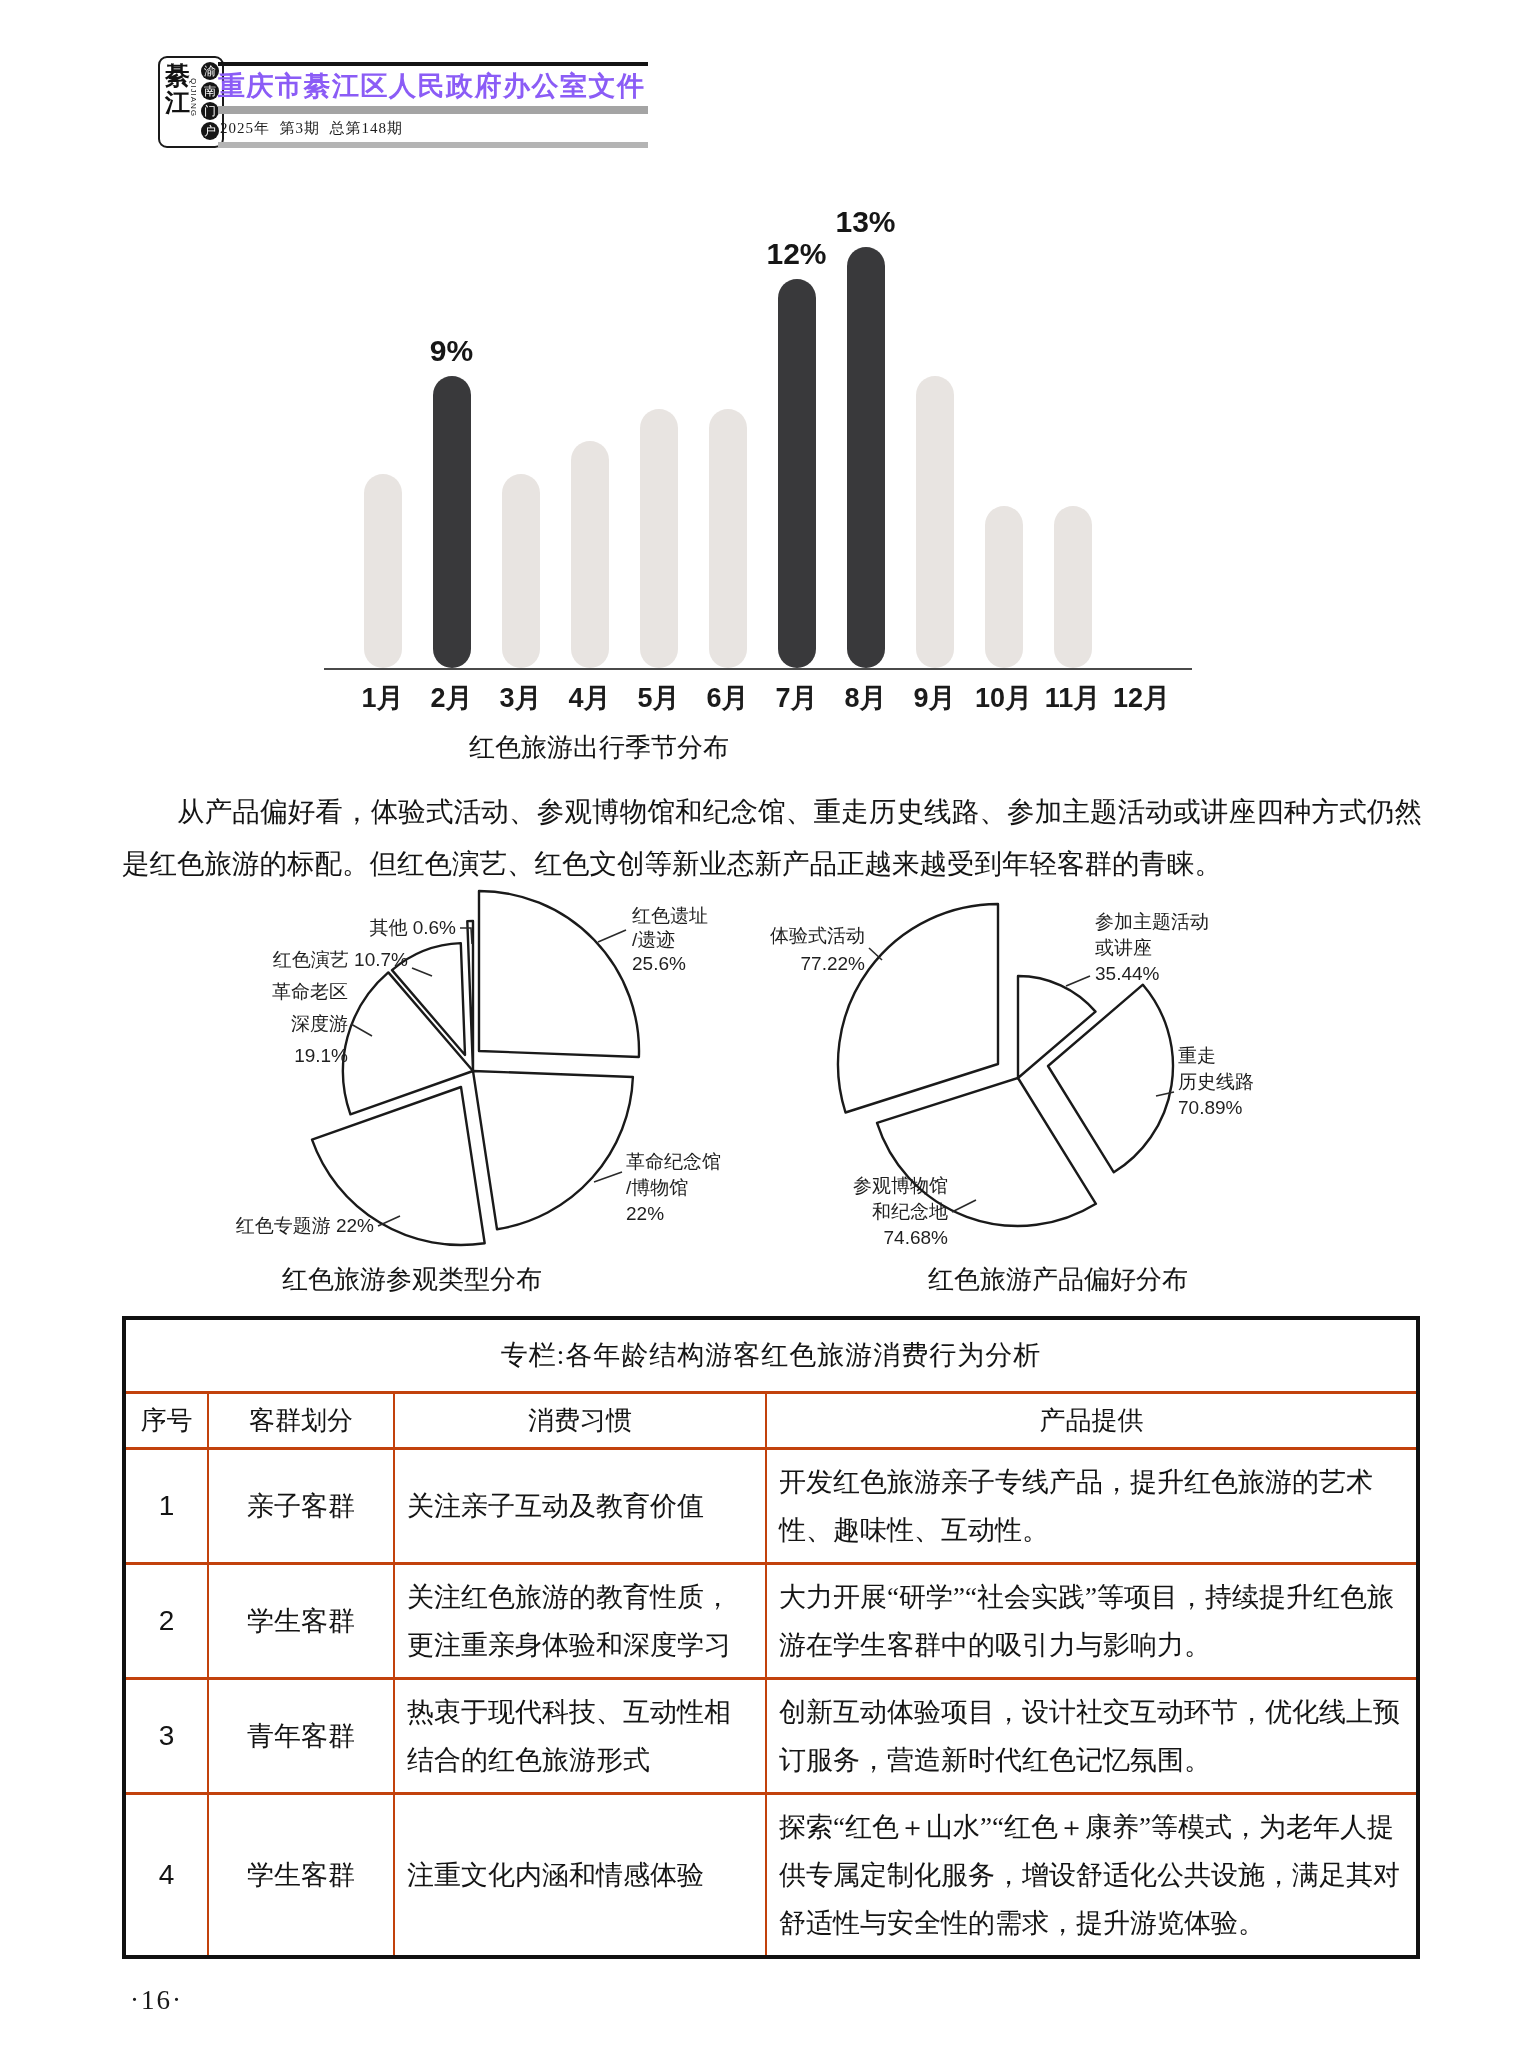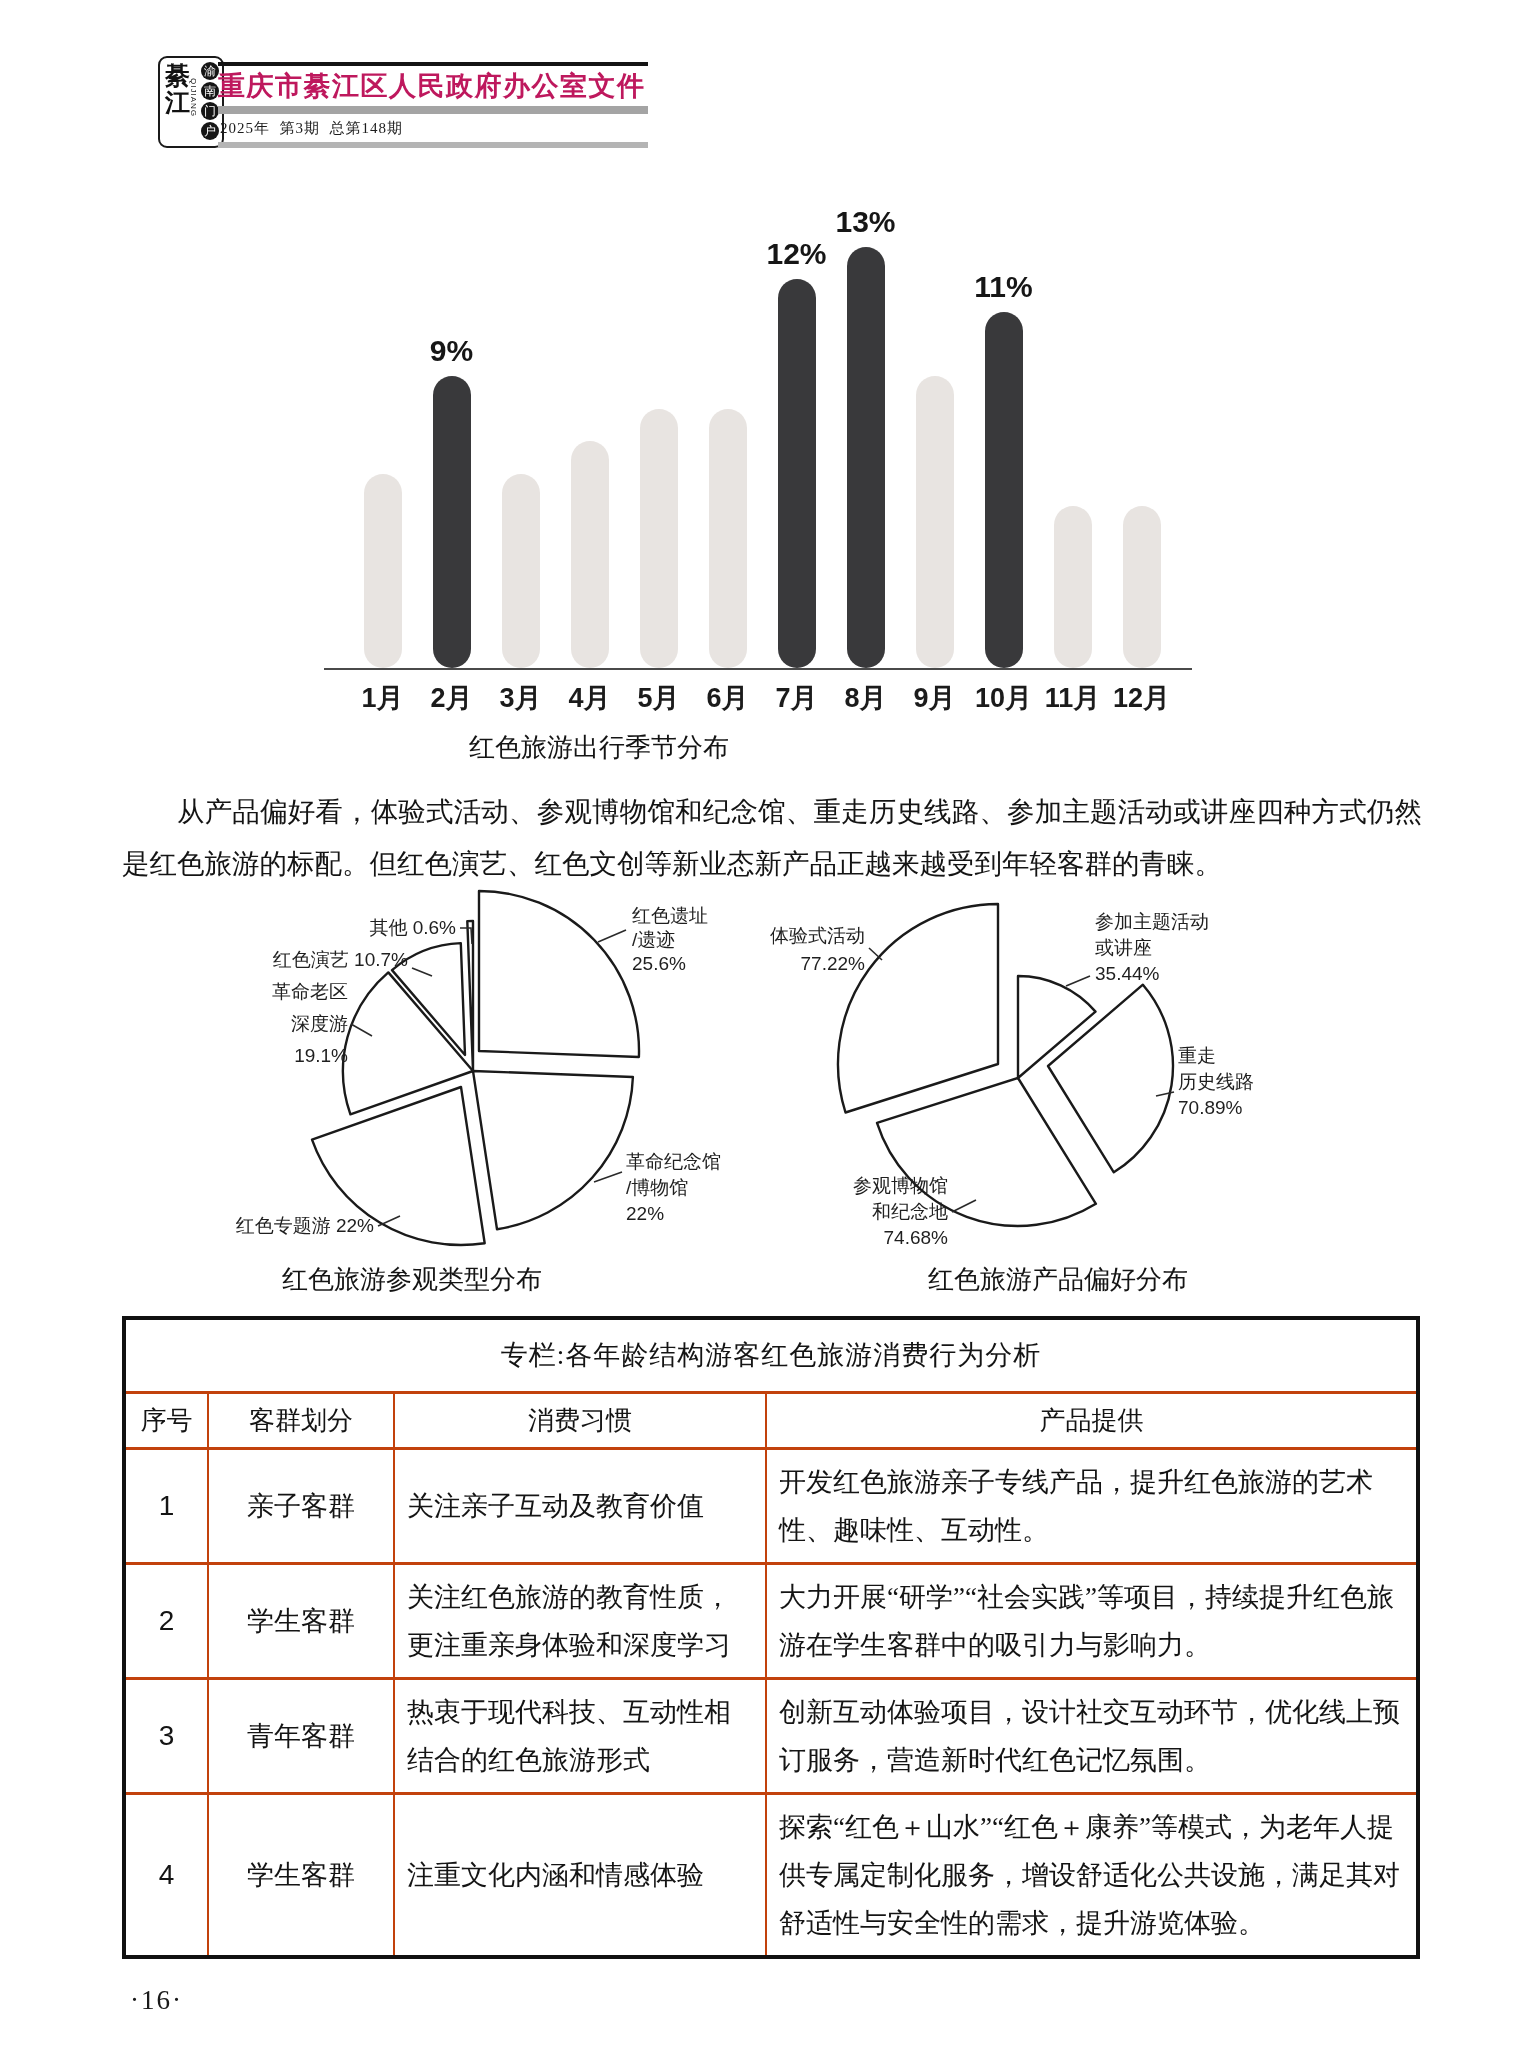--- a/index.html
+++ b/index.html
@@ -24,21 +24,21 @@
   }
   .logo-seals { margin-left:auto; display:flex; flex-direction:column; gap:2px; }
   .seal {
     width:18px; height:18px; border-radius:50%; background:#161616; color:#fff;
     font-size:12px; line-height:18px; text-align:center; font-family:"Liberation Serif", serif;
   }
   .header-right { position:absolute; left:218px; top:62px; width:430px; }
   .header-topline { height:4px; background:#141414; }
   .header-title {
     font-size:27px; font-weight:bold; letter-spacing:1.5px; line-height:36px;
-    margin-top:2px; white-space:nowrap; color:#be185d;
+    margin-top:2px; white-space:nowrap; color:#8b5cf6;
   }
   .header-bar1 { height:8px; background:#a4a4a4; margin-top:2px; }
   .header-issue { font-size:15px; letter-spacing:1px; padding:5px 0 4px 2px; white-space:pre; color:#1c1c1c; }
   .header-bar2 { height:6px; background:#b4b4b4; }
 
   
   .bars {
     position:absolute; left:348px; top:150px; width:828px; height:518px;
     display:flex; align-items:flex-end;
   }
@@ -141,24 +141,20 @@
       <div class="bar-col">
         <div class="bar-val">12%</div>
         <div class="bar dark" style="height: 389px;"></div>
       </div>
       <div class="bar-col">
         <div class="bar-val">13%</div>
         <div class="bar dark" style="height: 421px;"></div>
       </div>
       <div class="bar-col">
         <div class="bar light" style="height: 292px;"></div>
-      </div>
-      <div class="bar-col">
-        <div class="bar-val">11%</div>
-        <div class="bar dark" style="height: 356px;"></div>
       </div>
       <div class="bar-col">
         <div class="bar light" style="height: 162px;"></div>
       </div>
       <div class="bar-col">
         <div class="bar light" style="height: 162px;"></div>
       </div>
     </div>
   <div class="bar-baseline"></div>
   <div class="bar-months" id="bar-months">

